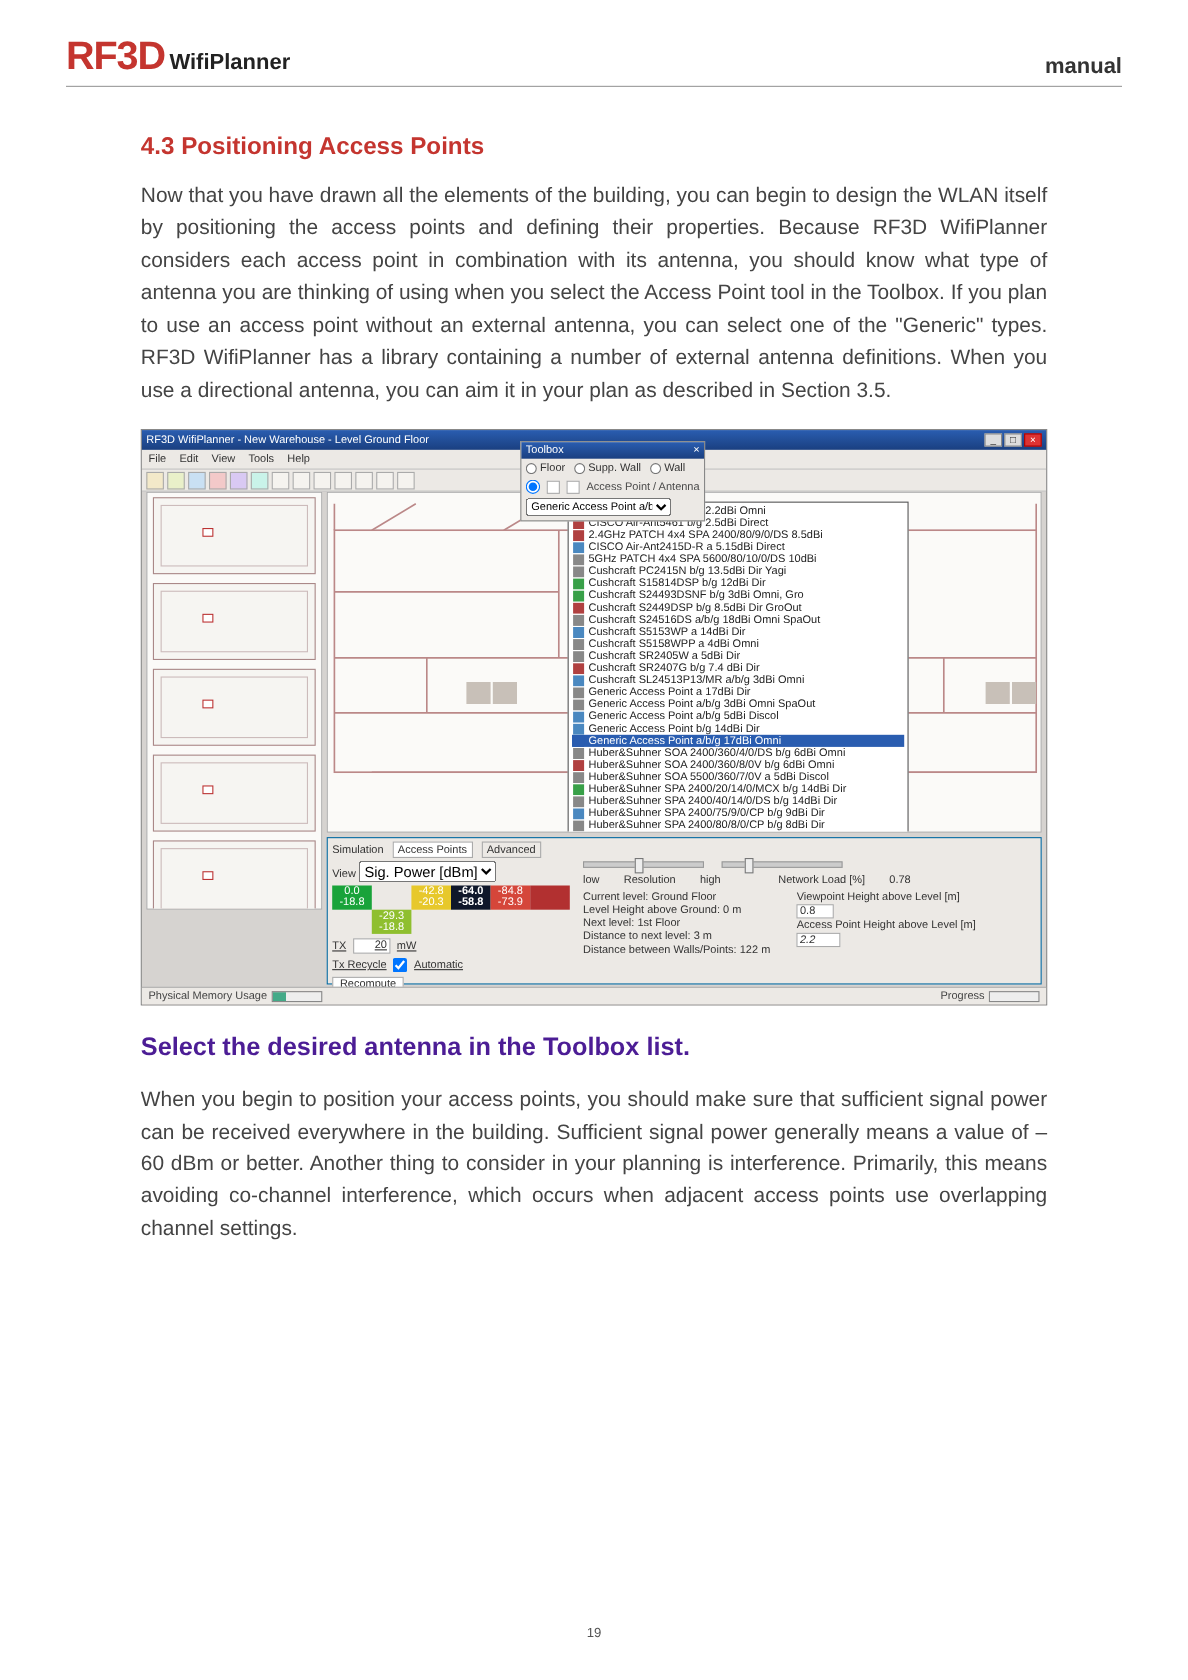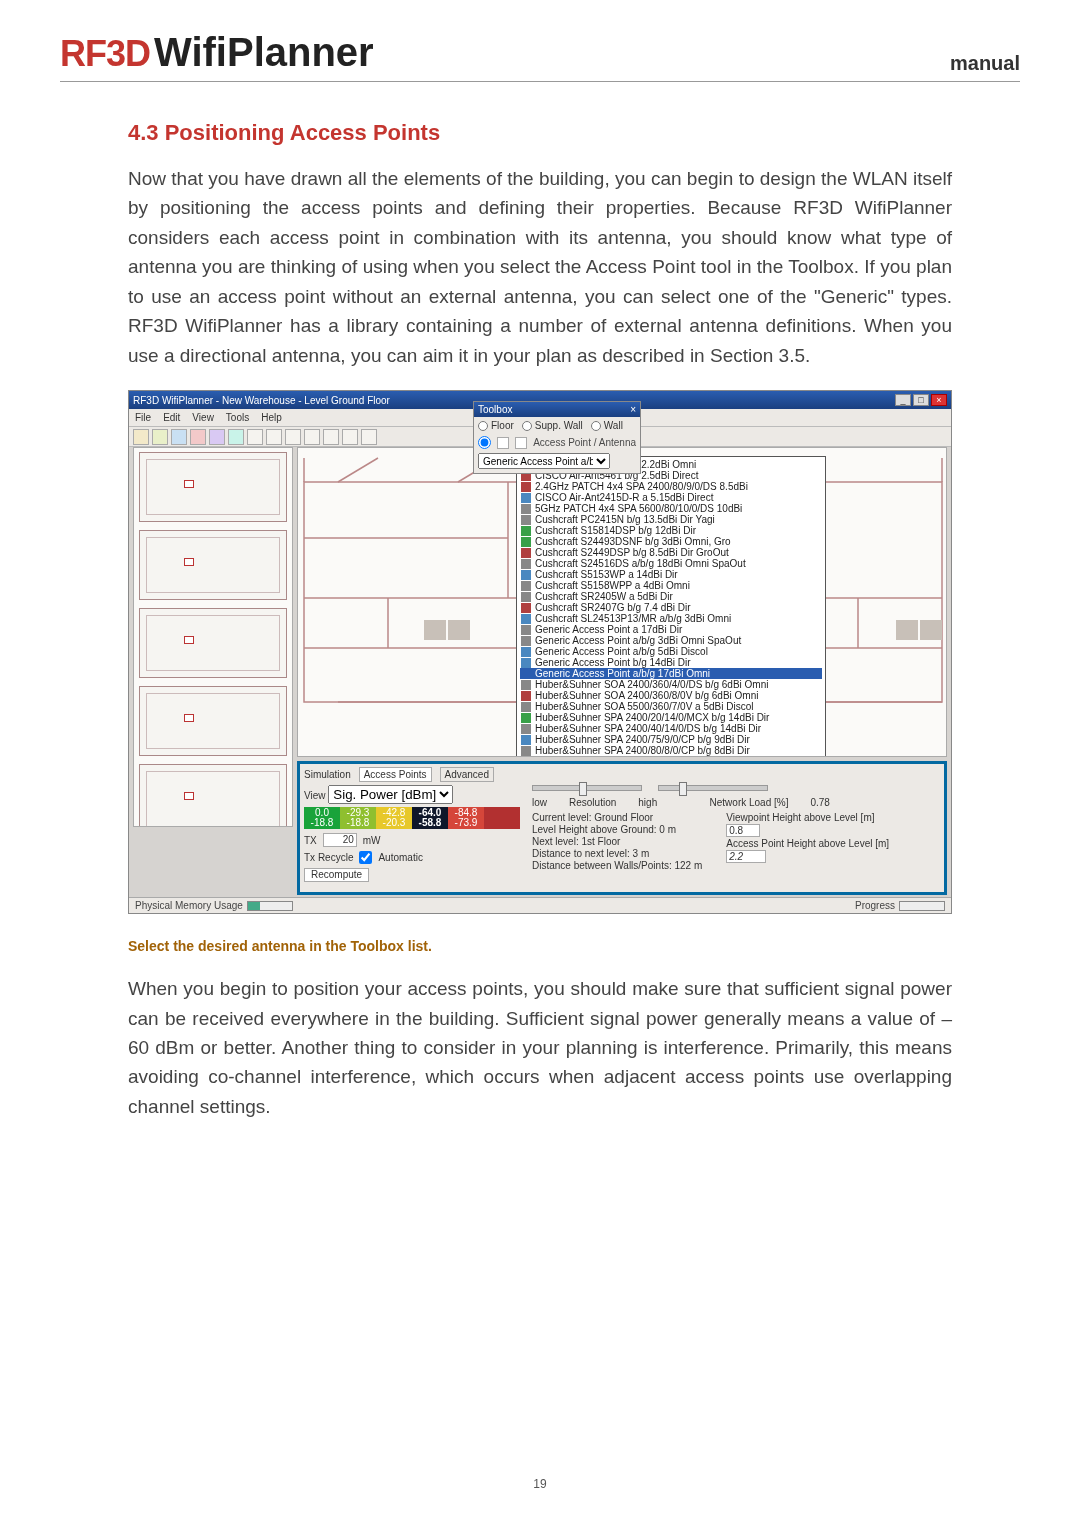--- a/index.html
+++ b/index.html
@@ -1,26 +1,26 @@
 <!DOCTYPE html>
 <html><head>
 <meta charset="utf-8">
 <style>
   * { box-sizing: border-box; margin: 0; padding: 0; }
   html, body { width: 1080px; height: 1527px; background: #fff; font-family: Arial, Helvetica, sans-serif; color: #4a4a4a; }
   .page { position: relative; width: 1080px; height: 1527px; padding: 16px; }
   .header { position: absolute; top: 30px; left: 60px; right: 60px; display: flex; align-items: flex-end; justify-content: space-between; border-bottom: 1px solid #999; padding-bottom: 6px; }
   .logo-block { display: flex; align-items: baseline; }
   .logo-main { font-size: 36px; font-weight: bold; color: #c4352f; letter-spacing: -1px; font-family: Arial, sans-serif; }
-  .logo-sub { font-size: 40px; font-weight: bold; color: #222; margin-left: 4px; }
+  .logo-sub { font-size: 20px; font-weight: bold; color: #222; margin-left: 4px; }
   .header-right { font-size: 20px; font-weight: bold; color: #333; }
   .content { position: absolute; top: 120px; left: 128px; right: 128px; }
   .section-title { color: #c4352f; font-size: 22px; font-weight: bold; margin-bottom: 18px; }
   .body-text { font-size: 19px; line-height: 1.55; text-align: justify; color: #444; margin-bottom: 20px; }
-  .caption { font-size: 14px; font-weight: bold; color: #a16207; margin: 24px 0 20px 0; }
+  .caption { font-size: 23px; font-weight: bold; color: #4c1d95; margin: 24px 0 20px 0; }
   .pagenum { position: absolute; bottom: 36px; left: 0; right: 0; text-align: center; font-size: 12px; color: #555; }
 
   
   .screenshot { position: relative; width: 824px; height: 524px; background: #d6d3d0; border: 1px solid #888; font-family: "Segoe UI", Tahoma, sans-serif; margin-top: 6px; }
   .titlebar { height: 18px; background: linear-gradient(#2a5db0, #1a3f80); color: #fff; display: flex; justify-content: space-between; align-items: center; font-size: 10px; padding: 0 4px; }
   .titlebar .wintitle { white-space: nowrap; overflow: hidden; }
   .winbtns { display: flex; gap: 2px; }
   .winbtn { width: 16px; height: 12px; background: #ddd; border: 1px solid #888; font-size: 9px; line-height: 10px; text-align: center; color:#222; }
   .winbtn.close { background: #d33; color:#fff; border-color:#a00; }
   .menubar { height: 18px; background: #ece9e5; font-size: 10px; color: #333; display: flex; align-items: center; gap: 12px; padding: 0 6px; border-bottom: 1px solid #bbb; }
@@ -47,26 +47,26 @@
   .toolbox-row2 { padding: 2px 4px; display:flex; gap:6px; align-items:center; }
   .toolbox-row2 .mini { width:14px; height:12px; border:1px solid #aaa; background:#fff; }
   .toolbox-row2 .label { white-space:nowrap; }
   .apselect { display:block; width: 132px; margin: 2px 4px 4px 4px; font-size:10px; height:16px; }
 
   .dropdown { position:absolute; top: 8px; left: 218px; width: 310px; background:#fff; border:1px solid #555; font-size:10px; color:#222; z-index:40; padding:2px 3px 3px 3px; }
   .dropdown .dditem { display:flex; align-items:center; gap:4px; padding:0px 1px; line-height:11px; white-space:nowrap; overflow:hidden; }
   .dropdown .sw { width:10px; height:10px; flex:0 0 10px; }
   .dropdown .dditem.sel { background:#2a5db0; color:#fff; }
 
-  .bottompanel { position:absolute; left: 168px; right:4px; top: 314px; bottom: 18px; background:#ece9e5; border:3px solid #0369a1; font-size:10px; color:#333; padding:3px 4px; }
+  .bottompanel { position:absolute; left: 168px; right:4px; top: 314px; bottom: 18px; background:#ece9e5; border:1px solid #0369a1; font-size:10px; color:#333; padding:3px 4px; }
   .bp-top { display:flex; align-items:center; gap:8px; margin-bottom:3px; }
   .bp-main { display:flex; gap:12px; }
   .legend { display:flex; font-size:10px; }
   .legend .lc { width:36px; height:22px; text-align:center; color:#fff; display:flex; flex-direction:column; justify-content:center; line-height:10px; }
-  .tx { display:flex; flex-direction:column; gap:4px; font-size:10px; }
+  .tx { display:flex; flex-direction:column; gap:4px; font-size:10px;text-decoration:underline; }
   .tx .row { display:flex; align-items:center; gap:6px; }
   .tx .row .v { border:1px solid #aaa; background:#fff; width:34px; height:14px; text-align:right; padding:0 2px; }
   .slider { width:110px; height:6px; background:#ccc; border:1px solid #999; position:relative; display:inline-block; }
   .slider .knob { position:absolute; top:-4px; width:8px; height:14px; background:#eee; border:1px solid #777; }
   .infocol { display:flex; flex-direction:column; gap:1px; font-size:10px; }
 
   .statusbar { position:absolute; left:0; right:0; bottom:0; height:16px; background:#ece9e5; border-top:1px solid #aaa; font-size:10px; color:#444; display:flex; justify-content:space-between; align-items:center; padding:0 6px; }
   .pm { display:flex; align-items:center; gap:4px; }
   .pm .bar { width:46px; height:10px; border:1px solid #888; background:linear-gradient(to right,#4a8 0 28%,#eee 28% 100%); }
 </style>
@@ -319,21 +319,21 @@
             <div>
               <div style="margin-bottom:3px;">
                 <span>View</span>
                 <select><option>Sig. Power [dBm]</option></select>
               </div>
               <div class="legend" id="legend">
                   <div class="lc" style="background: rgb(25, 163, 58);">
                     <span>0.0</span>
                     <span>-18.8</span>
                   </div>
-                  <div class="lc" style="background: rgb(143, 191, 47);">
+                  <div class="lc" style="background: rgb(143, 191, 47); margin-top: 22px;">
                     <span>-29.3</span>
                     <span>-18.8</span>
                   </div>
                   <div class="lc" style="background: rgb(231, 200, 43);">
                     <span>-42.8</span>
                     <span>-20.3</span>
                   </div>
                   <div class="lc" style="background: #0f172a; font-weight: bold;">
                     <span>-64.0</span>
                     <span>-58.8</span>

